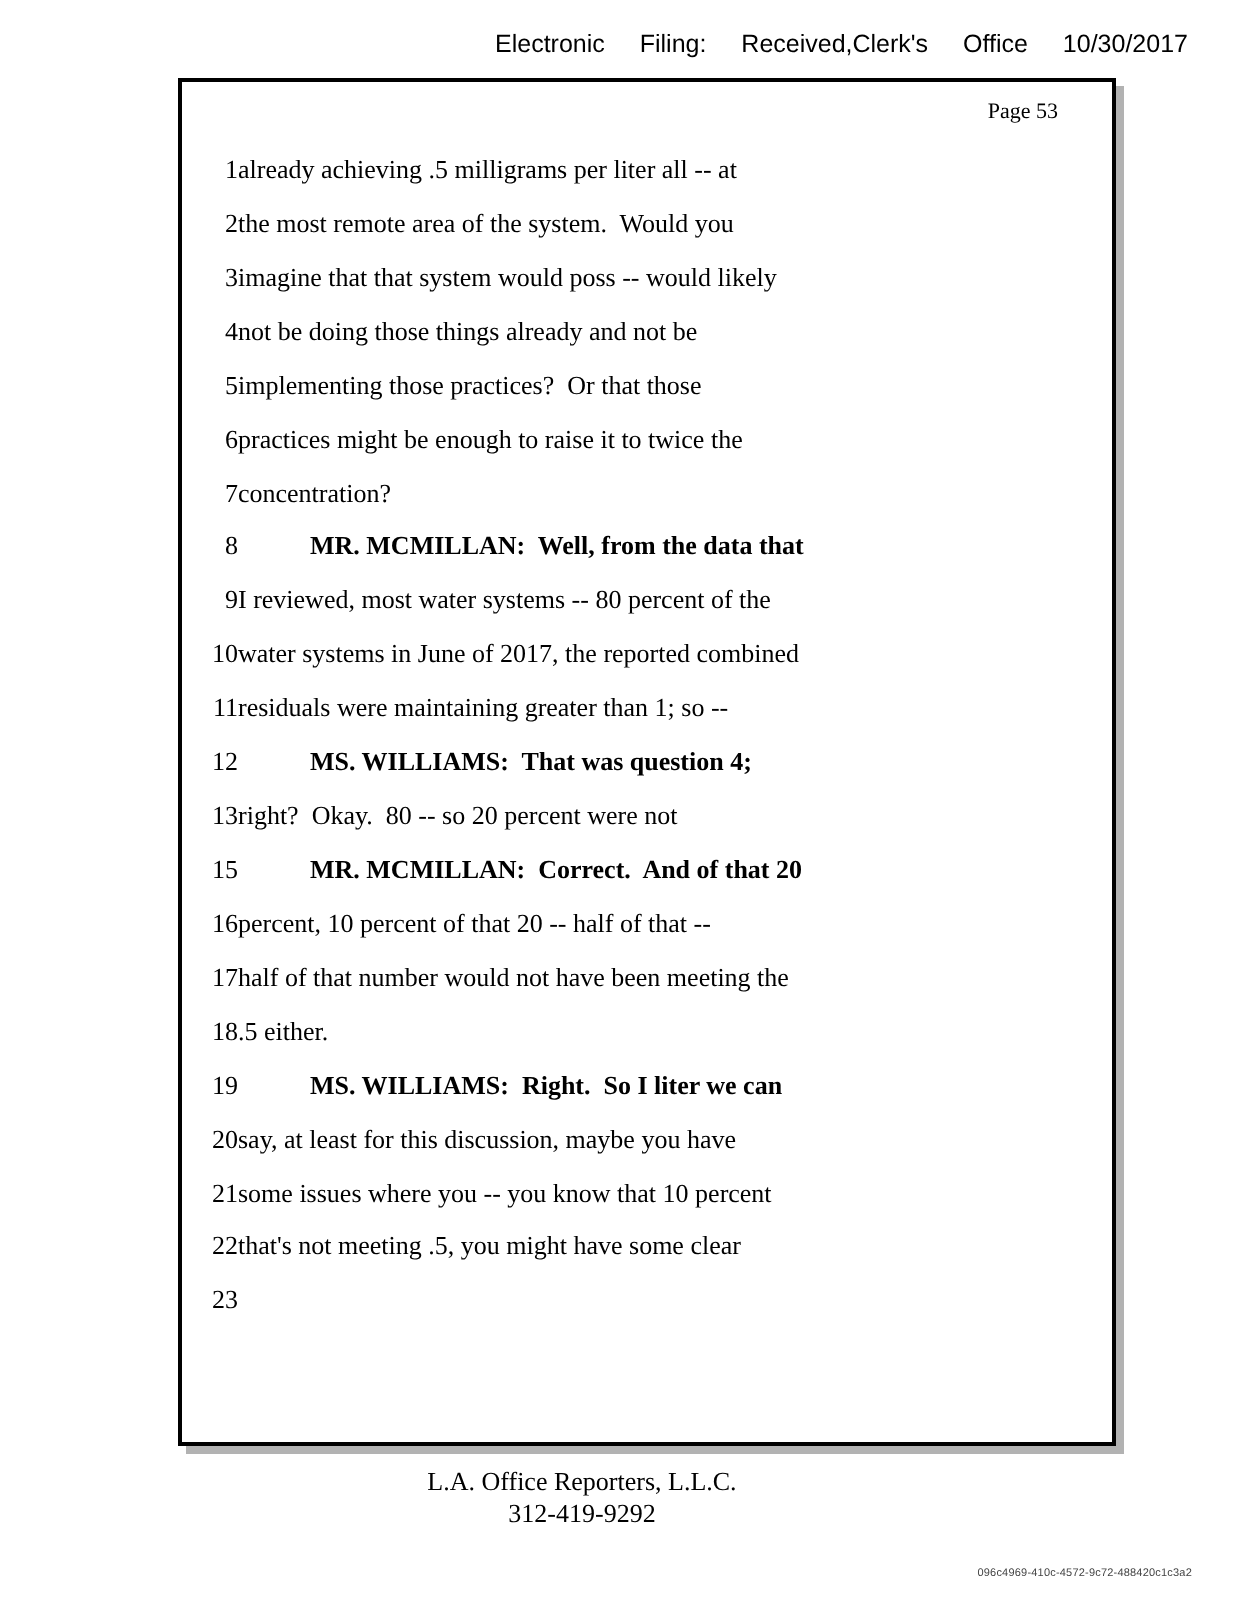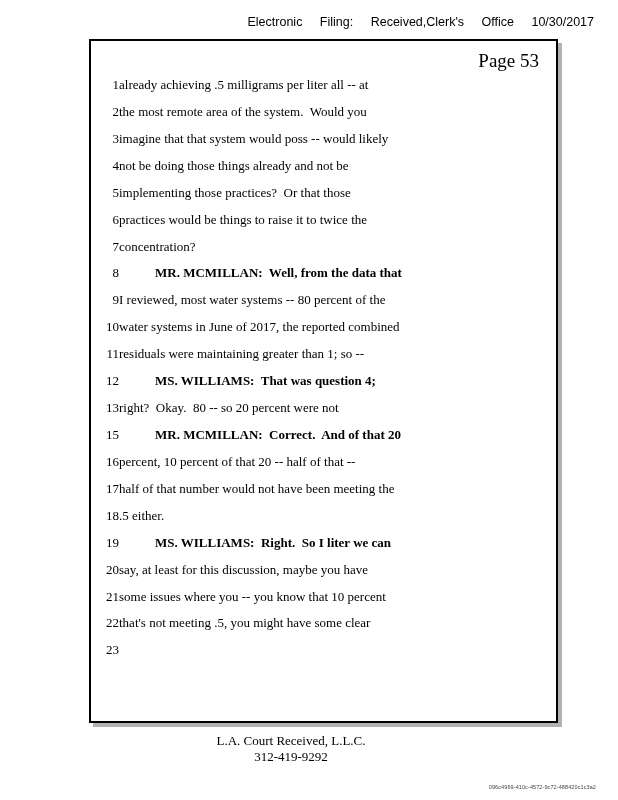--- a/index.html
+++ b/index.html
@@ -34,22 +34,22 @@
     top: 39px;
     width: 465px;
     height: 680px;
     border: 2px solid #000000;
     background: #ffffff;
     box-shadow: 4px 4px 0 0 #b2b2b2;
   }
   .page-number {
     position: absolute;
     top: 9px;
-    right: 17px;
-    font-size: 19px;
+    right: 27px;
+    font-size: 11px;
   }
   .lines {
     position: absolute;
     top: 36px;
     left: 0;
     right: 0;
   }
   .line {
     display: flex;
     height: 26.93px;
@@ -114,21 +114,21 @@
       <div class="line">
         <span class="num">4</span>
         <span class="txt">not be doing those things already and not be</span>
       </div>
       <div class="line">
         <span class="num">5</span>
         <span class="txt">implementing those practices?  Or that those</span>
       </div>
       <div class="line">
         <span class="num">6</span>
-        <span class="txt">practices would be things to raise it to twice the</span>
+        <span class="txt">practices might be enough to raise it to twice the</span>
       </div>
       <div class="line">
         <span class="num">7</span>
         <span class="txt">concentration?</span>
       </div>
       <div class="line indent">
         <span class="num">8</span>
         <span class="txt">MR. MCMILLAN:  Well, from the data that</span>
       </div>
       <div class="line">
@@ -183,17 +183,17 @@
         <span class="num">22</span>
         <span class="txt">that's not meeting .5, you might have some clear</span>
       </div>
       <div class="line">
         <span class="num">23</span>
       </div>
     </div>
 </div>
 
 <div class="footer">
-  <div>L.A. Court Received, L.L.C.</div>
+  <div>L.A. Office Reporters, L.L.C.</div>
   <div>312-419-9292</div>
 </div>
 
 <div class="doc-id">096c4969-410c-4572-9c72-488420c1c3a2</div>
 
 </body></html>

